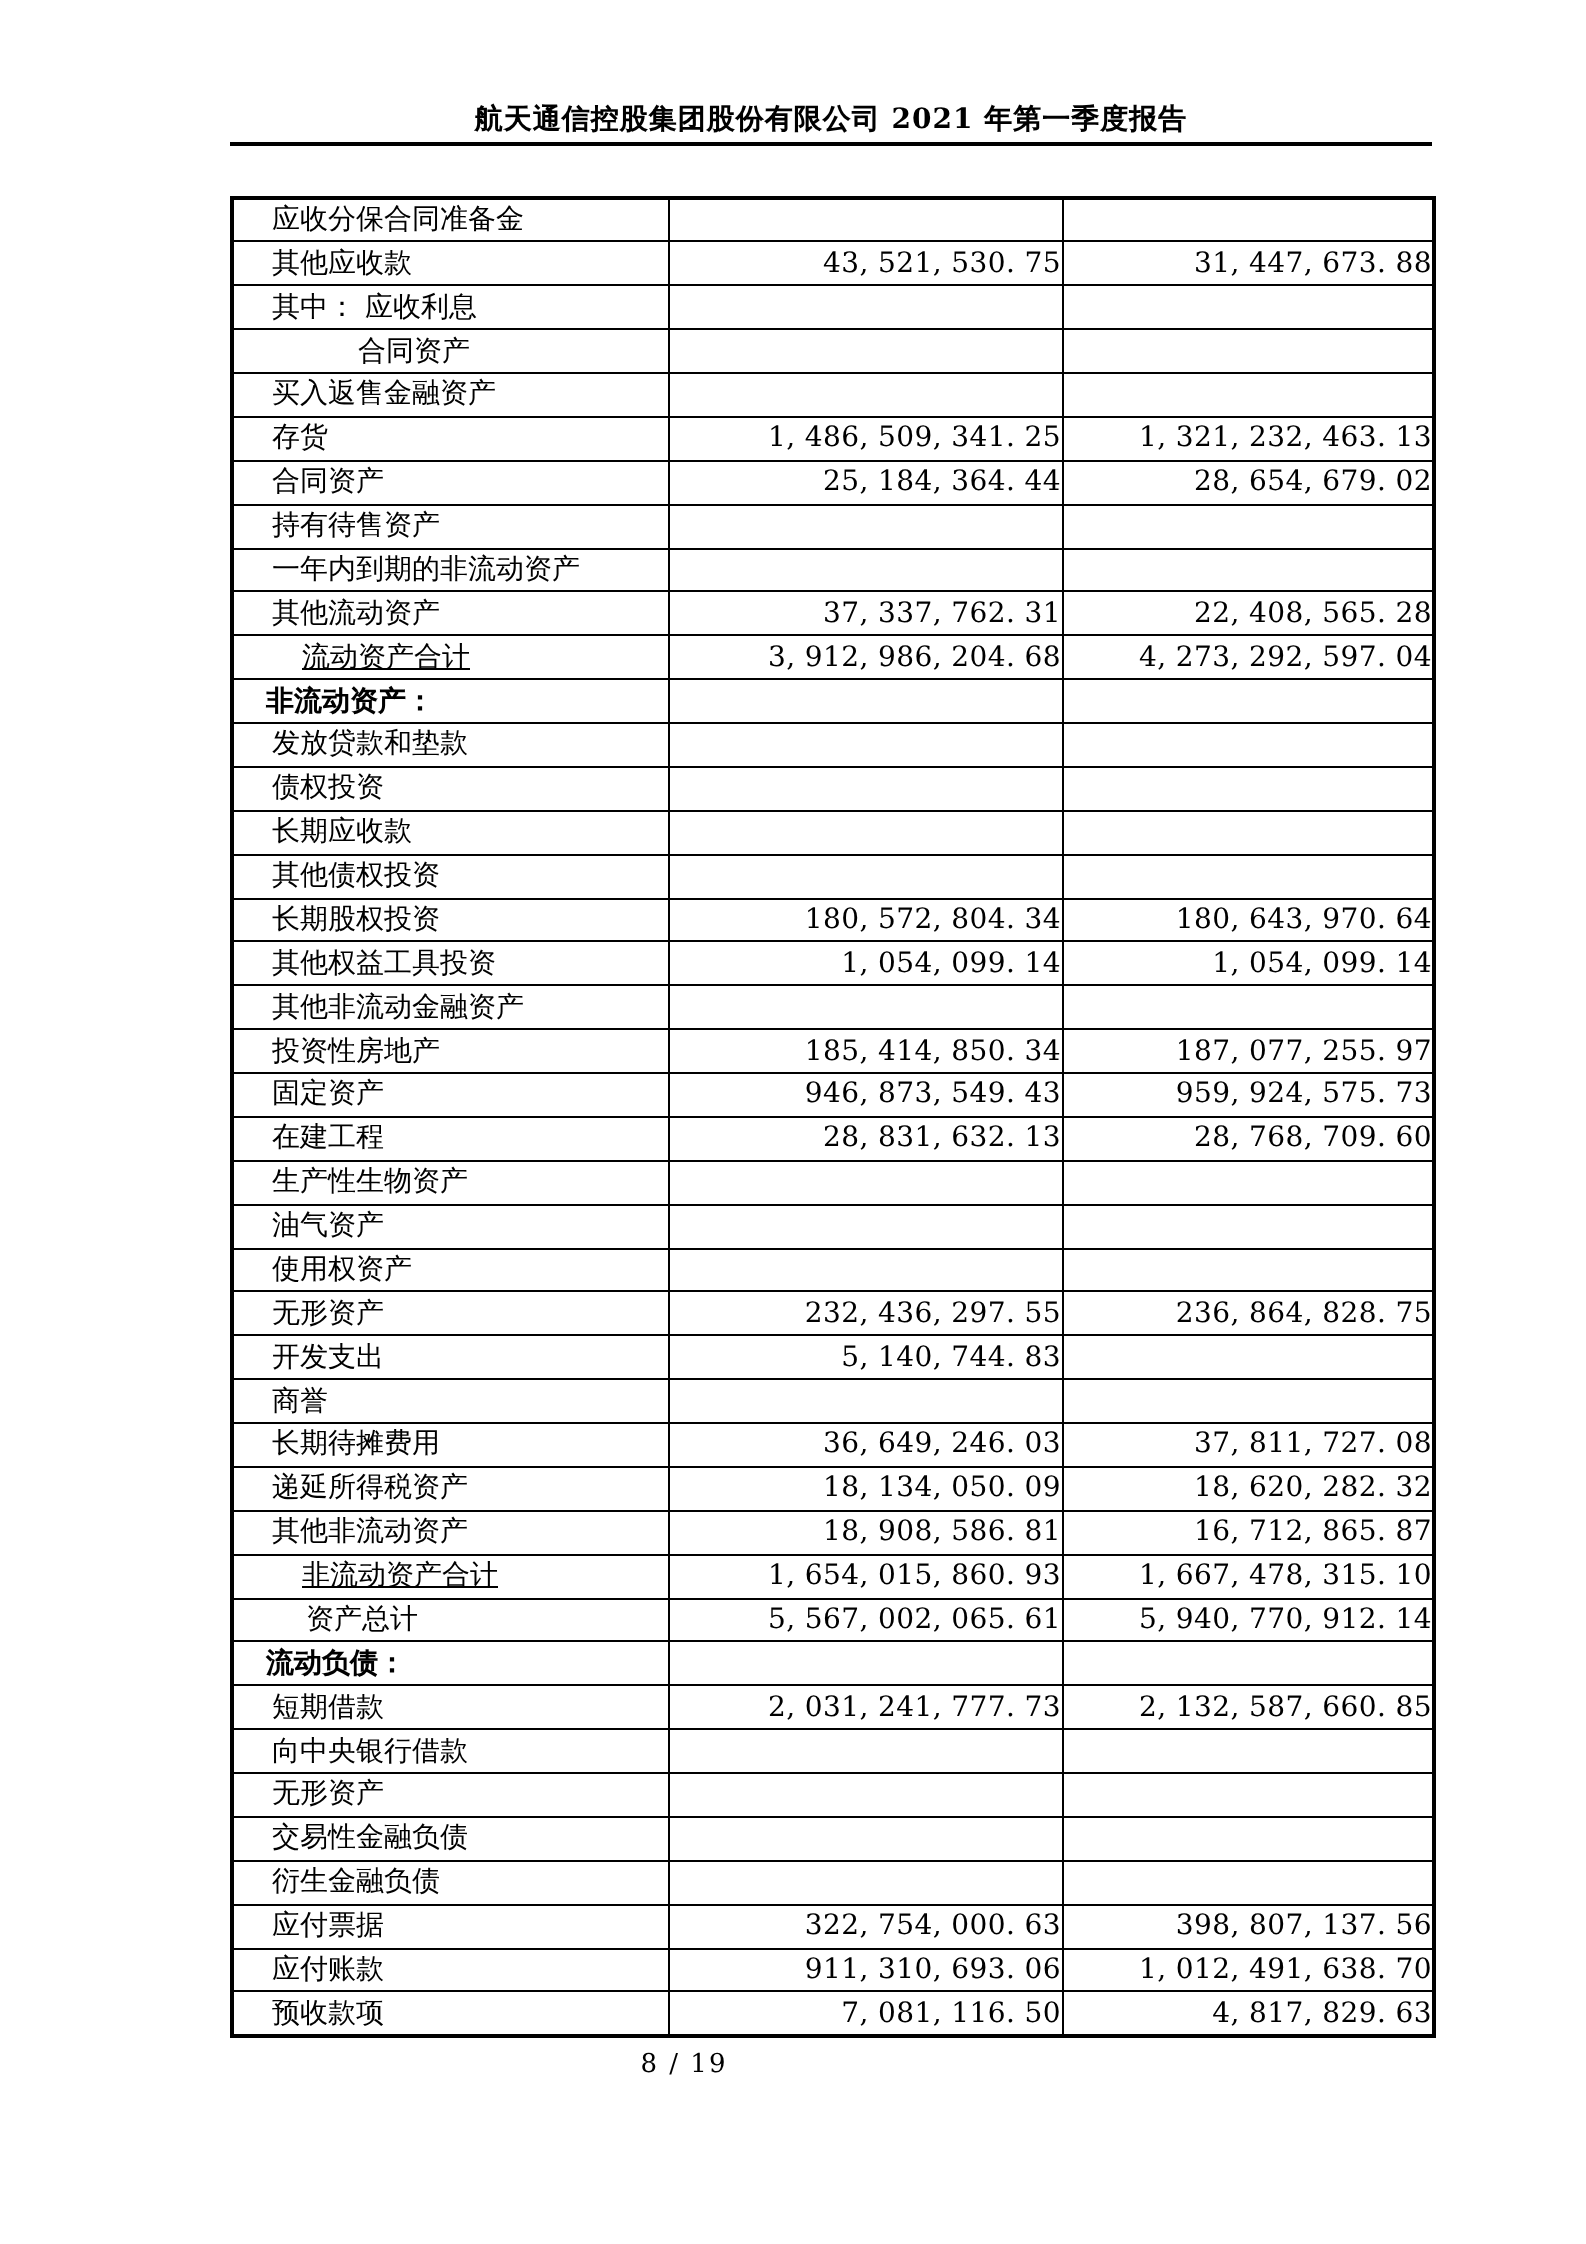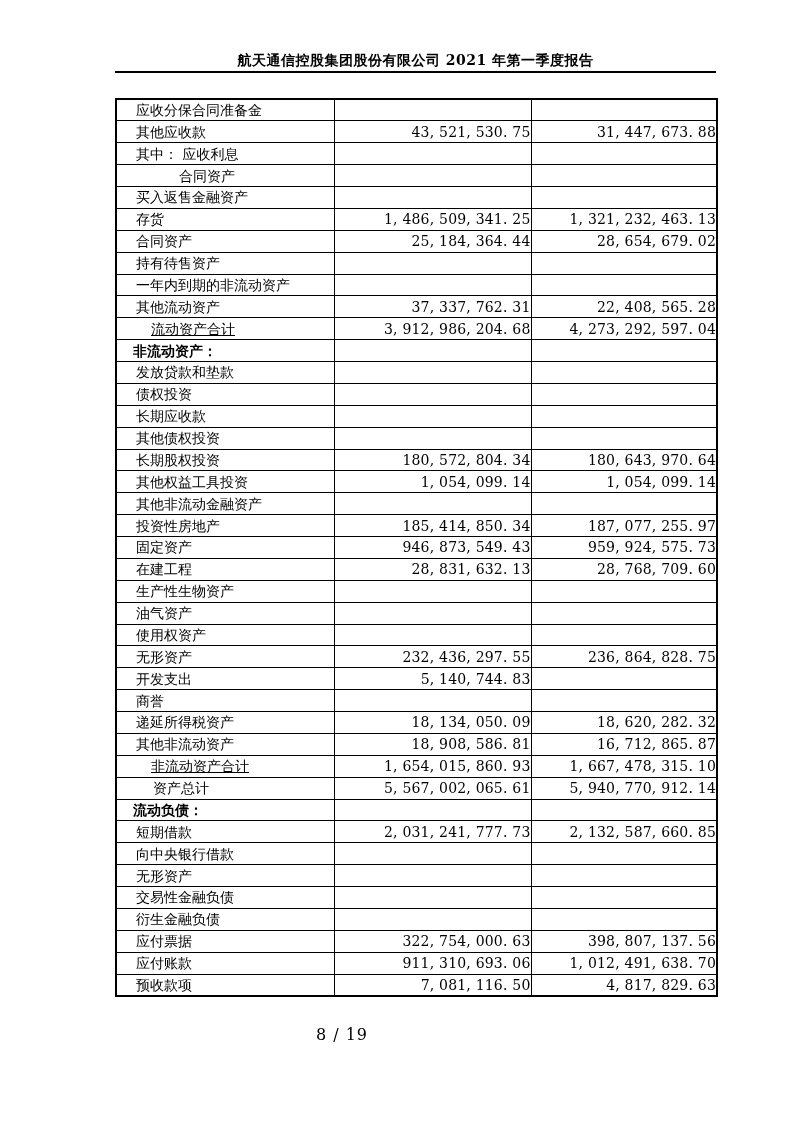--- a/index.html
+++ b/index.html
@@ -68,21 +68,21 @@
   td.label.indent1 { padding-left: 19px; }
   td.label.indent2 { padding-left: 34px; text-decoration: underline; }
   td.label.indent3 { padding-left: 36px; }
   td.label.indent4 { padding-left: 62px; }
   .page-footer {
     position: absolute;
     top: 1025px;
     left: 0;
     width: 684px;
     text-align: center;
-    font-size: 16px;
+    font-size: 13px;
     letter-spacing: 1px;
   }
 </style>
 </head>
 <body>
 
 <div class="page">
 
   <div class="page-header">航天通信控股集团股份有限公司 2021 年第一季度报告</div>
 
@@ -229,20 +229,25 @@
     <td class="label indent1">开发支出</td>
     <td class="num">5, 140, 744. 83</td>
     <td class="num"></td>
   </tr>
         <tr>
     <td class="label indent1">商誉</td>
     <td class="num"></td>
     <td class="num"></td>
   </tr>
         <tr>
+    <td class="label indent1">长期待摊费用</td>
+    <td class="num">36, 649, 246. 03</td>
+    <td class="num">37, 811, 727. 08</td>
+  </tr>
+        <tr>
     <td class="label indent1">递延所得税资产</td>
     <td class="num">18, 134, 050. 09</td>
     <td class="num">18, 620, 282. 32</td>
   </tr>
         <tr>
     <td class="label indent1">其他非流动资产</td>
     <td class="num">18, 908, 586. 81</td>
     <td class="num">16, 712, 865. 87</td>
   </tr>
         <tr>

